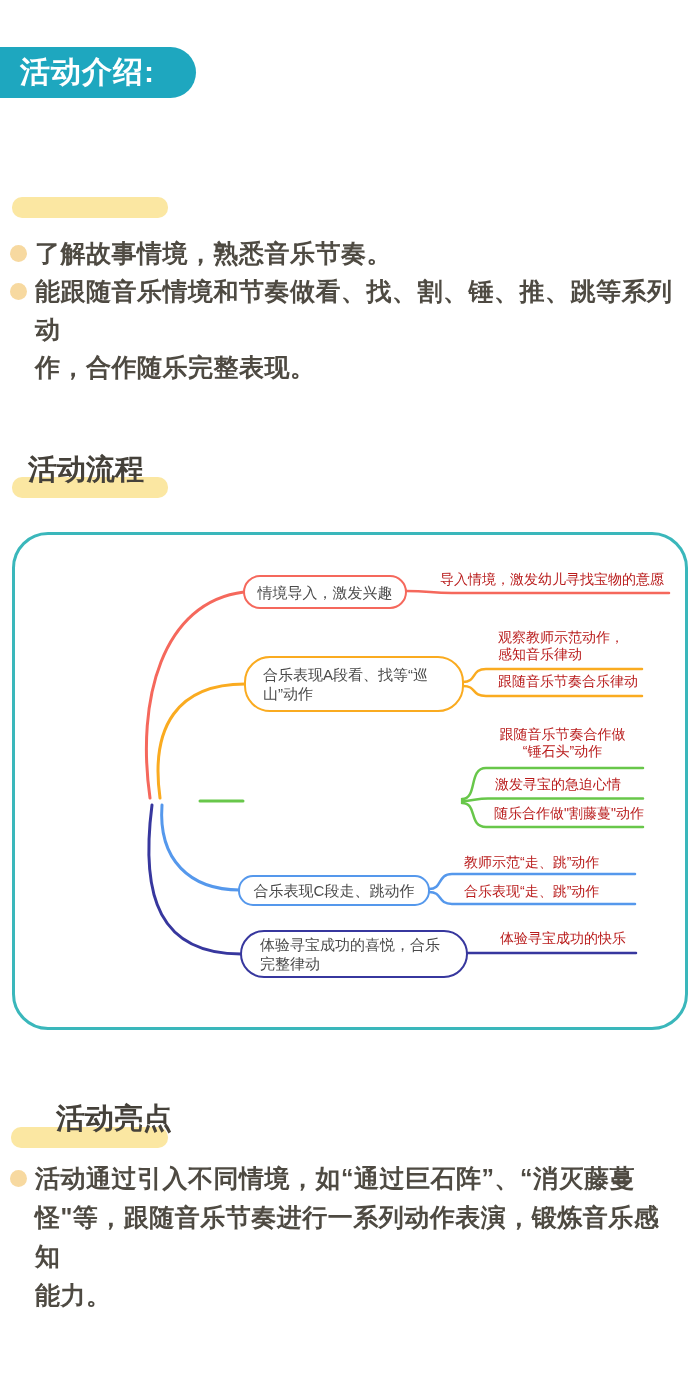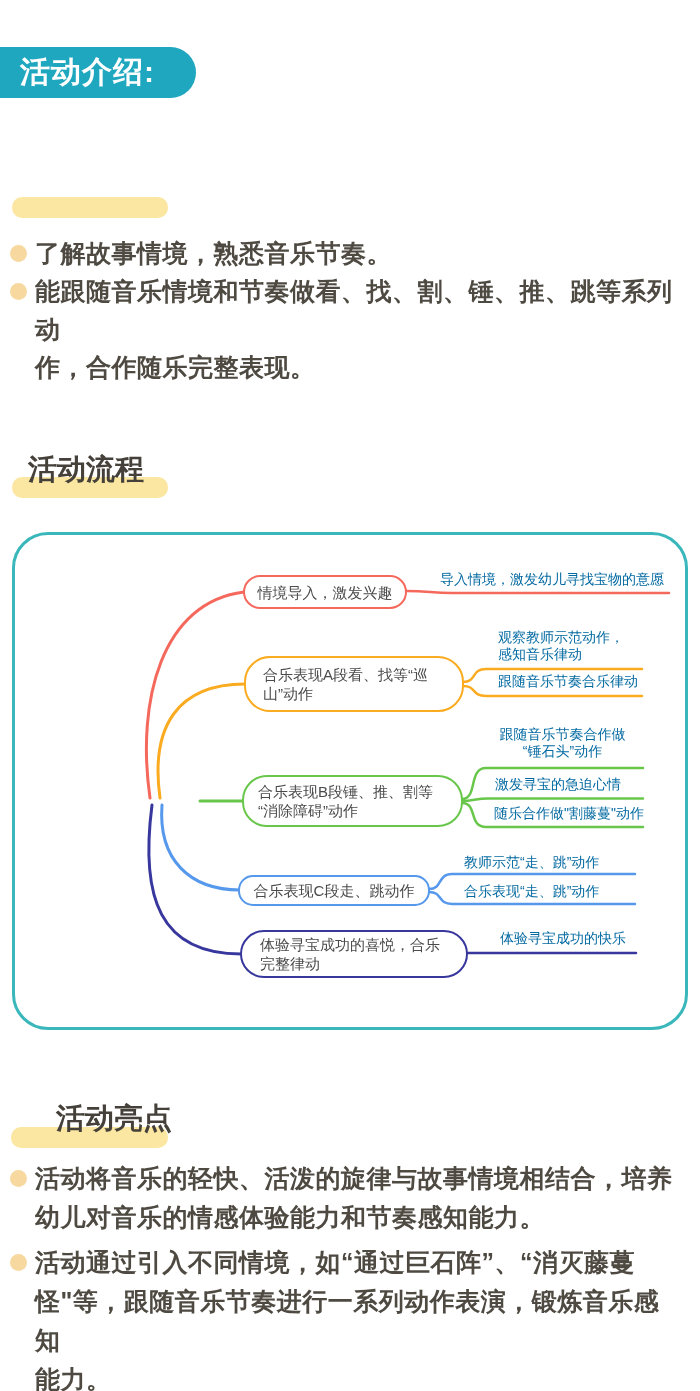--- a/index.html
+++ b/index.html
@@ -35,21 +35,21 @@
     display:flex;align-items:center;justify-content:center;
     font-size:15px;line-height:19px;color:#4a4a4a;white-space:pre-line;text-align:center;
   }
   .map-node.left{justify-content:flex-start;text-align:left;}
   .map-root{
     position:absolute;left:28px;top:781px;width:179px;height:41px;z-index:3;box-sizing:border-box;
     background:#ffffff;border:2.5px solid #8da0bc;border-radius:21px;
     display:flex;align-items:center;justify-content:center;
     font-size:21px;color:#474747;letter-spacing:1px;
   }
-  .map-label{position:absolute;z-index:3;font-size:14px;line-height:17px;color:#0369a1;white-space:pre-line;}
+  .map-label{position:absolute;z-index:3;font-size:14px;line-height:17px;color:#b91c1c;white-space:pre-line;}
   .n1{left:243px;top:575px;width:164px;height:34px;border:2px solid #f5685c;border-radius:17px;}
   .n2{left:244px;top:656px;width:220px;height:56px;border:2px solid #faab20;border-radius:26px;padding-left:17px;}
   .n3{left:242px;top:775px;width:221px;height:52px;border:2px solid #68c74a;border-radius:25px;padding-left:14px;}
   .n4{left:238px;top:875px;width:192px;height:31px;border:2px solid #5598ec;border-radius:15px;}
   .n5{left:240px;top:930px;width:228px;height:48px;border:2px solid #37379e;border-radius:24px;padding-left:18px;}
 </style>
 </head>
 <body>
 
 <div class="page">
@@ -99,22 +99,20 @@
       <path d="M 429 892 C 443 892, 437 904, 452 904 L 635 904" stroke="#5598ec" stroke-width="2.5"></path>
 
       <path d="M 466 953 C 482 953, 480 953, 496 953 L 636 953" stroke="#37379e" stroke-width="2.5"></path>
     </g>
   </svg>
 
 
   <div class="map-node n1">情境导入，激发兴趣</div>
   <div class="map-node n2 left">合乐表现A段看、找等“巡
 山”动作</div>
-  <div class="map-node n3 left">合乐表现B段锤、推、割等
-“消除障碍”动作</div>
   <div class="map-node n4">合乐表现C段走、跳动作</div>
   <div class="map-node n5 left">体验寻宝成功的喜悦，合乐
 完整律动</div>
 
   <div class="map-label" style="left:440px;top:571px;">导入情境，激发幼儿寻找宝物的意愿</div>
   <div class="map-label" style="left:498px;top:629px;">观察教师示范动作，
 感知音乐律动</div>
   <div class="map-label" style="left:498px;top:673px;">跟随音乐节奏合乐律动</div>
   <div class="map-label" style="left:490px;top:726px;width:145px;text-align:center;">跟随音乐节奏合作做
 “锤石头”动作</div>
@@ -123,24 +121,19 @@
   <div class="map-label" style="left:464px;top:854px;">教师示范“走、跳”动作</div>
   <div class="map-label" style="left:464px;top:883px;">合乐表现“走、跳”动作</div>
   <div class="map-label" style="left:500px;top:930px;">体验寻宝成功的快乐</div>
 
   <div class="heading" style="left:17px;top:1101px;margin-left:39px;">活动亮点</div>
   <div class="marker" style="left:11px;top:1127px;width:157px;"></div>
 
   <div class="bullets" style="top:1159px;--lh:39px;--pgap:6px;">
     <div class="bullet">
       <span class="dot"></span>
-      <p>活动将音乐的轻快、活泼的旋律与故事情境相结合，培养
-幼儿对音乐的情感体验能力和节奏感知能力。</p>
-    </div>
-    <div class="bullet">
-      <span class="dot"></span>
       <p>活动通过引入不同情境，如“通过巨石阵”、“消灭藤蔓
 怪"等，跟随音乐节奏进行一系列动作表演，锻炼音乐感知
 能力。</p>
     </div>
   </div>
 
 </div>
 
 </body></html>

